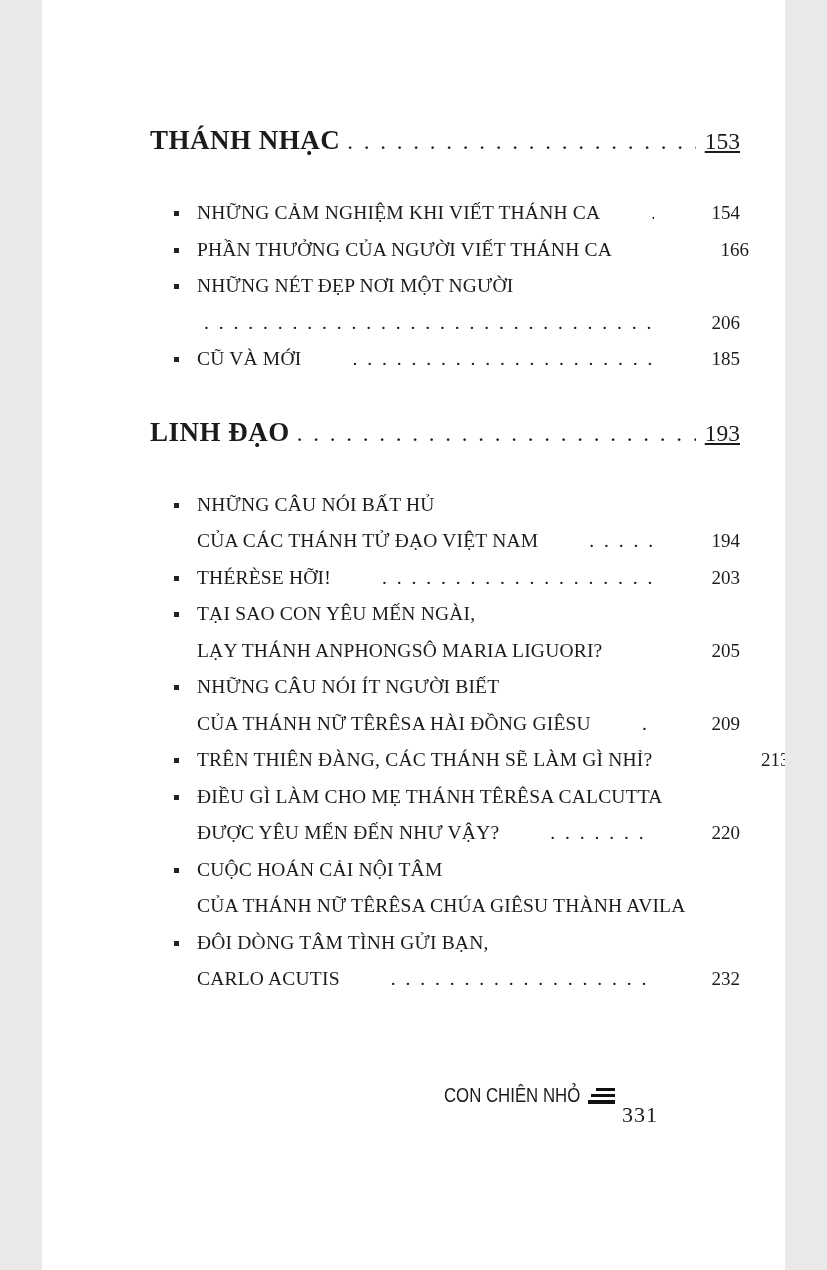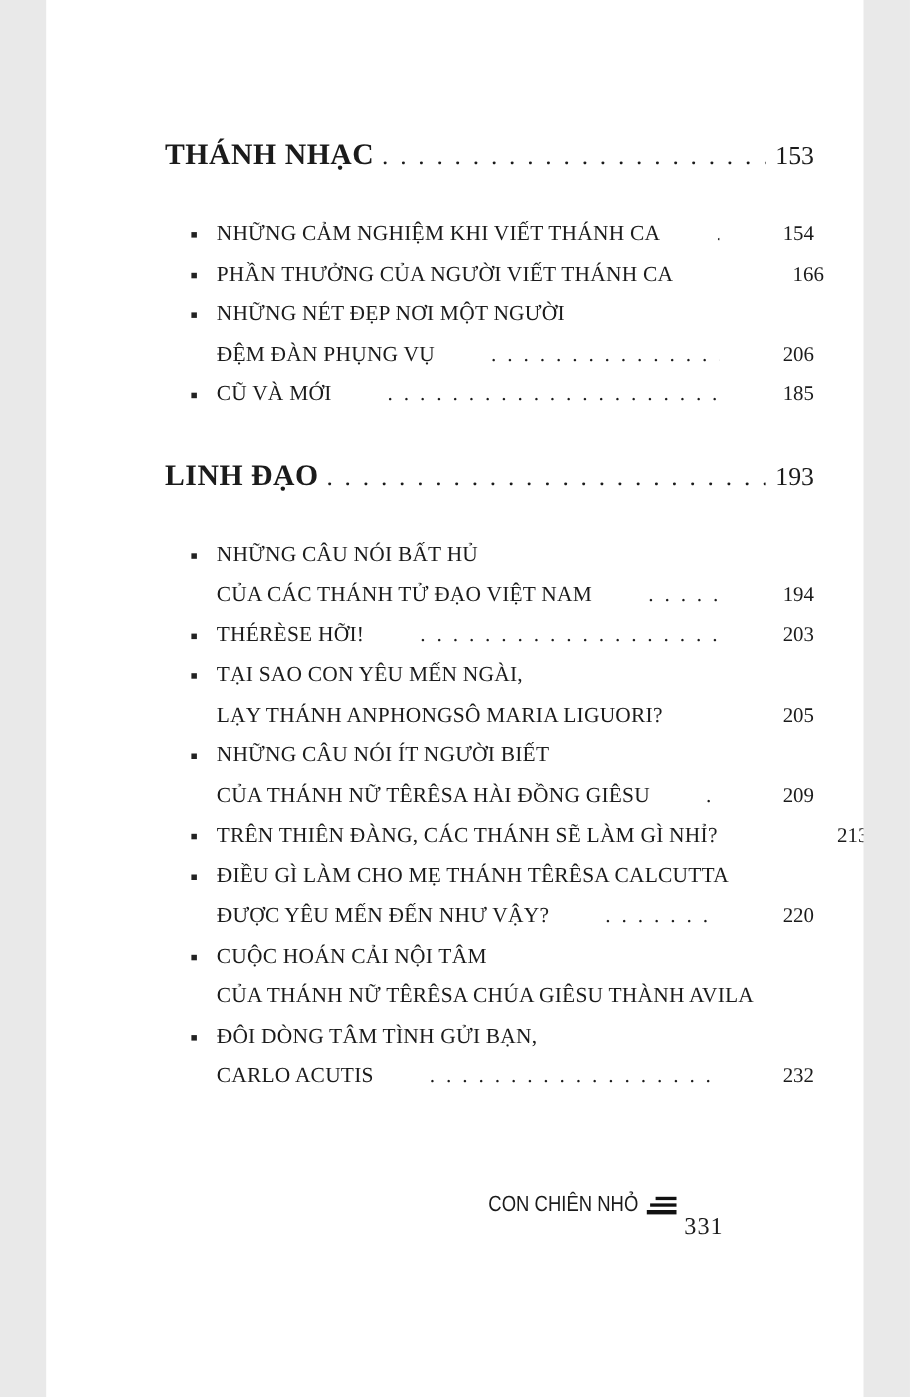--- a/index.html
+++ b/index.html
@@ -21,21 +21,21 @@
     height:38px; line-height:38px;
     margin-top:35px;
     white-space:nowrap;
   }
   .section:first-child .section-heading { margin-top:121px; }
   .section-title {
     font-size:27px; font-weight:bold; letter-spacing:0.5px;
   }
   .section-heading .leader { font-size:23px; }
   .section-page {
-    font-size:23.5px; min-width:42px; text-align:right; margin-left:0;
+    font-size:23.5px; min-width:42px; text-align:right; margin-left:0;text-decoration:underline;
   }
 
   
   .section-items { margin-top:36px; }
   .toc-row {
     position:relative;
     display:flex; align-items:flex-end;
     height:36.5px; line-height:36.5px;
     padding-left:47px;
     white-space:nowrap;
@@ -101,21 +101,20 @@
             <span class="bullet"></span>
             <span class="entry-label">PHẦN THƯỞNG CỦA NGƯỜI VIẾT THÁNH CA</span>
             <span class="leader">. . . . . . . . . . . . . . . . . . . . . . . . . . . . . . . . . . . . . . . . . . . . . . . . . . . . . . . . . . . .</span>
             <span class="entry-page">166</span>
           </div>
           <div class="toc-row">
             <span class="bullet"></span>
             <span class="entry-label">NHỮNG NÉT ĐẸP NƠI MỘT NGƯỜI</span>
           </div>
           <div class="toc-row">
-            <span class="entry-label">ĐỆM ĐÀN PHỤNG VỤ</span>
             <span class="leader">. . . . . . . . . . . . . . . . . . . . . . . . . . . . . . . . . . . . . . . . . . . . . . . . . . . . . . . . . . . .</span>
             <span class="entry-page">206</span>
           </div>
           <div class="toc-row">
             <span class="bullet"></span>
             <span class="entry-label">CŨ VÀ MỚI</span>
             <span class="leader">. . . . . . . . . . . . . . . . . . . . . . . . . . . . . . . . . . . . . . . . . . . . . . . . . . . . . . . . . . . .</span>
             <span class="entry-page">185</span>
           </div>
         </div>

